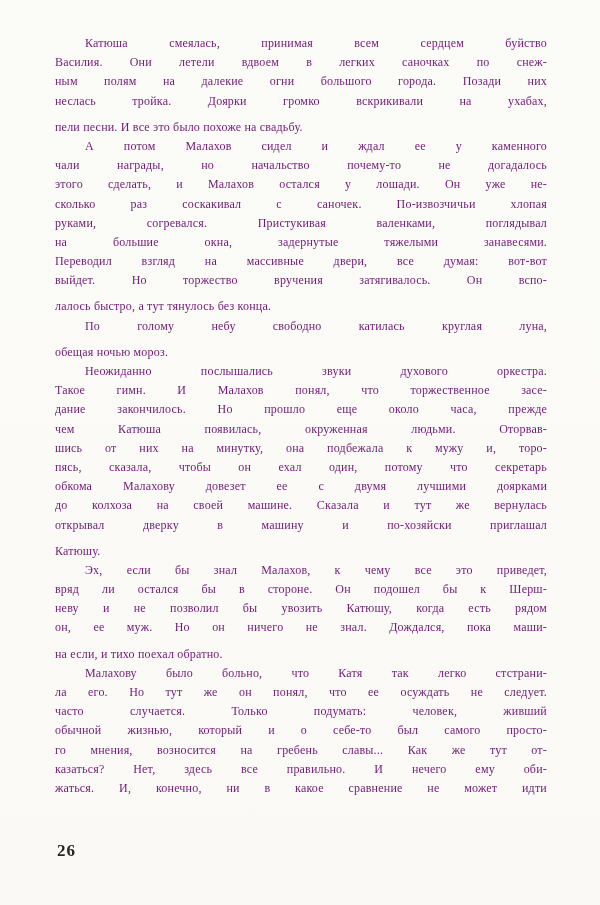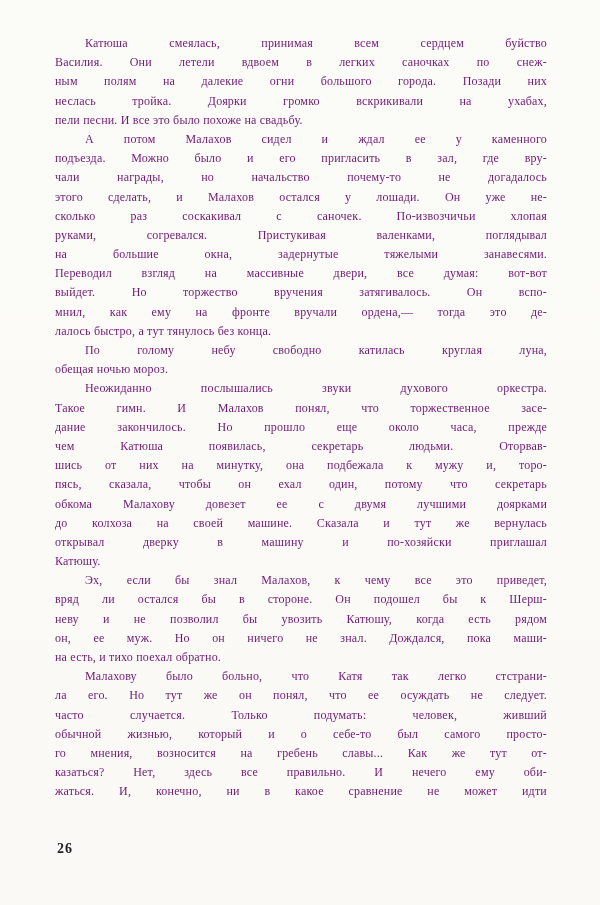--- a/index.html
+++ b/index.html
@@ -32,82 +32,81 @@
     text-align: justify;
     text-align-last: justify;
     letter-spacing: 0.2px;
     white-space: nowrap;
   }
   .line.indent {
     text-indent: 30px;
   }
   .line.end {
     text-align-last: left;
+    margin-top: 7px;
   }
   .page-number {
     position: absolute;
     left: 57px;
     top: 841px;
-    font-size: 14px;
+    font-size: 17px;
     font-weight: bold;
     color: #242424;
     letter-spacing: 1px;
   }
 </style>
 </head>
 <body>
 
 <div class="text-block">
 
   <div class="paragraph">
     <div class="line indent">Катюша смеялась, принимая всем сердцем буйство</div>
     <div class="line">Василия. Они летели вдвоем в легких саночках по снеж-</div>
     <div class="line">ным полям на далекие огни большого города. Позади них</div>
     <div class="line">неслась тройка. Доярки громко вскрикивали на ухабах,</div>
     <div class="line end">пели песни. И все это было похоже на свадьбу.</div>
   </div>
 
   <div class="paragraph">
     <div class="line indent">А потом Малахов сидел и ждал ее у каменного</div>
-    <div class="line">подъезда. Можно было и его пригласить в зал, где вру-</div>
     <div class="line">чали награды, но начальство почему-то не догадалось</div>
     <div class="line">этого сделать, и Малахов остался у лошади. Он уже не-</div>
     <div class="line">сколько раз соскакивал с саночек. По-извозчичьи хлопая</div>
     <div class="line">руками, согревался. Пристукивая валенками, поглядывал</div>
     <div class="line">на большие окна, задернутые тяжелыми занавесями.</div>
     <div class="line">Переводил взгляд на массивные двери, все думая: вот-вот</div>
     <div class="line">выйдет. Но торжество вручения затягивалось. Он вспо-</div>
-    <div class="line">мнил, как ему на фронте вручали ордена,— тогда это де-</div>
     <div class="line end">лалось быстро, а тут тянулось без конца.</div>
   </div>
 
   <div class="paragraph">
     <div class="line indent">По голому небу свободно катилась круглая луна,</div>
     <div class="line end">обещая ночью мороз.</div>
   </div>
 
   <div class="paragraph">
     <div class="line indent">Неожиданно послышались звуки духового оркестра.</div>
     <div class="line">Такое гимн. И Малахов понял, что торжественное засе-</div>
     <div class="line">дание закончилось. Но прошло еще около часа, прежде</div>
-    <div class="line">чем Катюша появилась, секретарь людьми. Оторвав-</div>
+    <div class="line">чем Катюша появилась, окруженная людьми. Оторвав-</div>
     <div class="line">шись от них на минутку, она подбежала к мужу и, торо-</div>
     <div class="line">пясь, сказала, чтобы он ехал один, потому что секретарь</div>
     <div class="line">обкома Малахову довезет ее с двумя лучшими доярками</div>
     <div class="line">до колхоза на своей машине. Сказала и тут же вернулась</div>
     <div class="line">открывал дверку в машину и по-хозяйски приглашал</div>
     <div class="line end">Катюшу.</div>
   </div>
 
   <div class="paragraph">
     <div class="line indent">Эх, если бы знал Малахов, к чему все это приведет,</div>
     <div class="line">вряд ли остался бы в стороне. Он подошел бы к Шерш-</div>
     <div class="line">неву и не позволил бы увозить Катюшу, когда есть рядом</div>
     <div class="line">он, ее муж. Но он ничего не знал. Дождался, пока маши-</div>
-    <div class="line end">на есть, и тихо поехал обратно.</div>
+    <div class="line end">на если, и тихо поехал обратно.</div>
   </div>
 
   <div class="paragraph">
     <div class="line indent">Малахову было больно, что Катя так легко стстрани-</div>
     <div class="line">ла его. Но тут же он понял, что ее осуждать не следует.</div>
     <div class="line">часто случается. Только подумать: человек, живший</div>
     <div class="line">обычной жизнью, который и о себе-то был самого просто-</div>
     <div class="line">го мнения, возносится на гребень славы... Как же тут от-</div>
     <div class="line">казаться? Нет, здесь все правильно. И нечего ему оби-</div>
     <div class="line">жаться. И, конечно, ни в какое сравнение не может идти</div>

